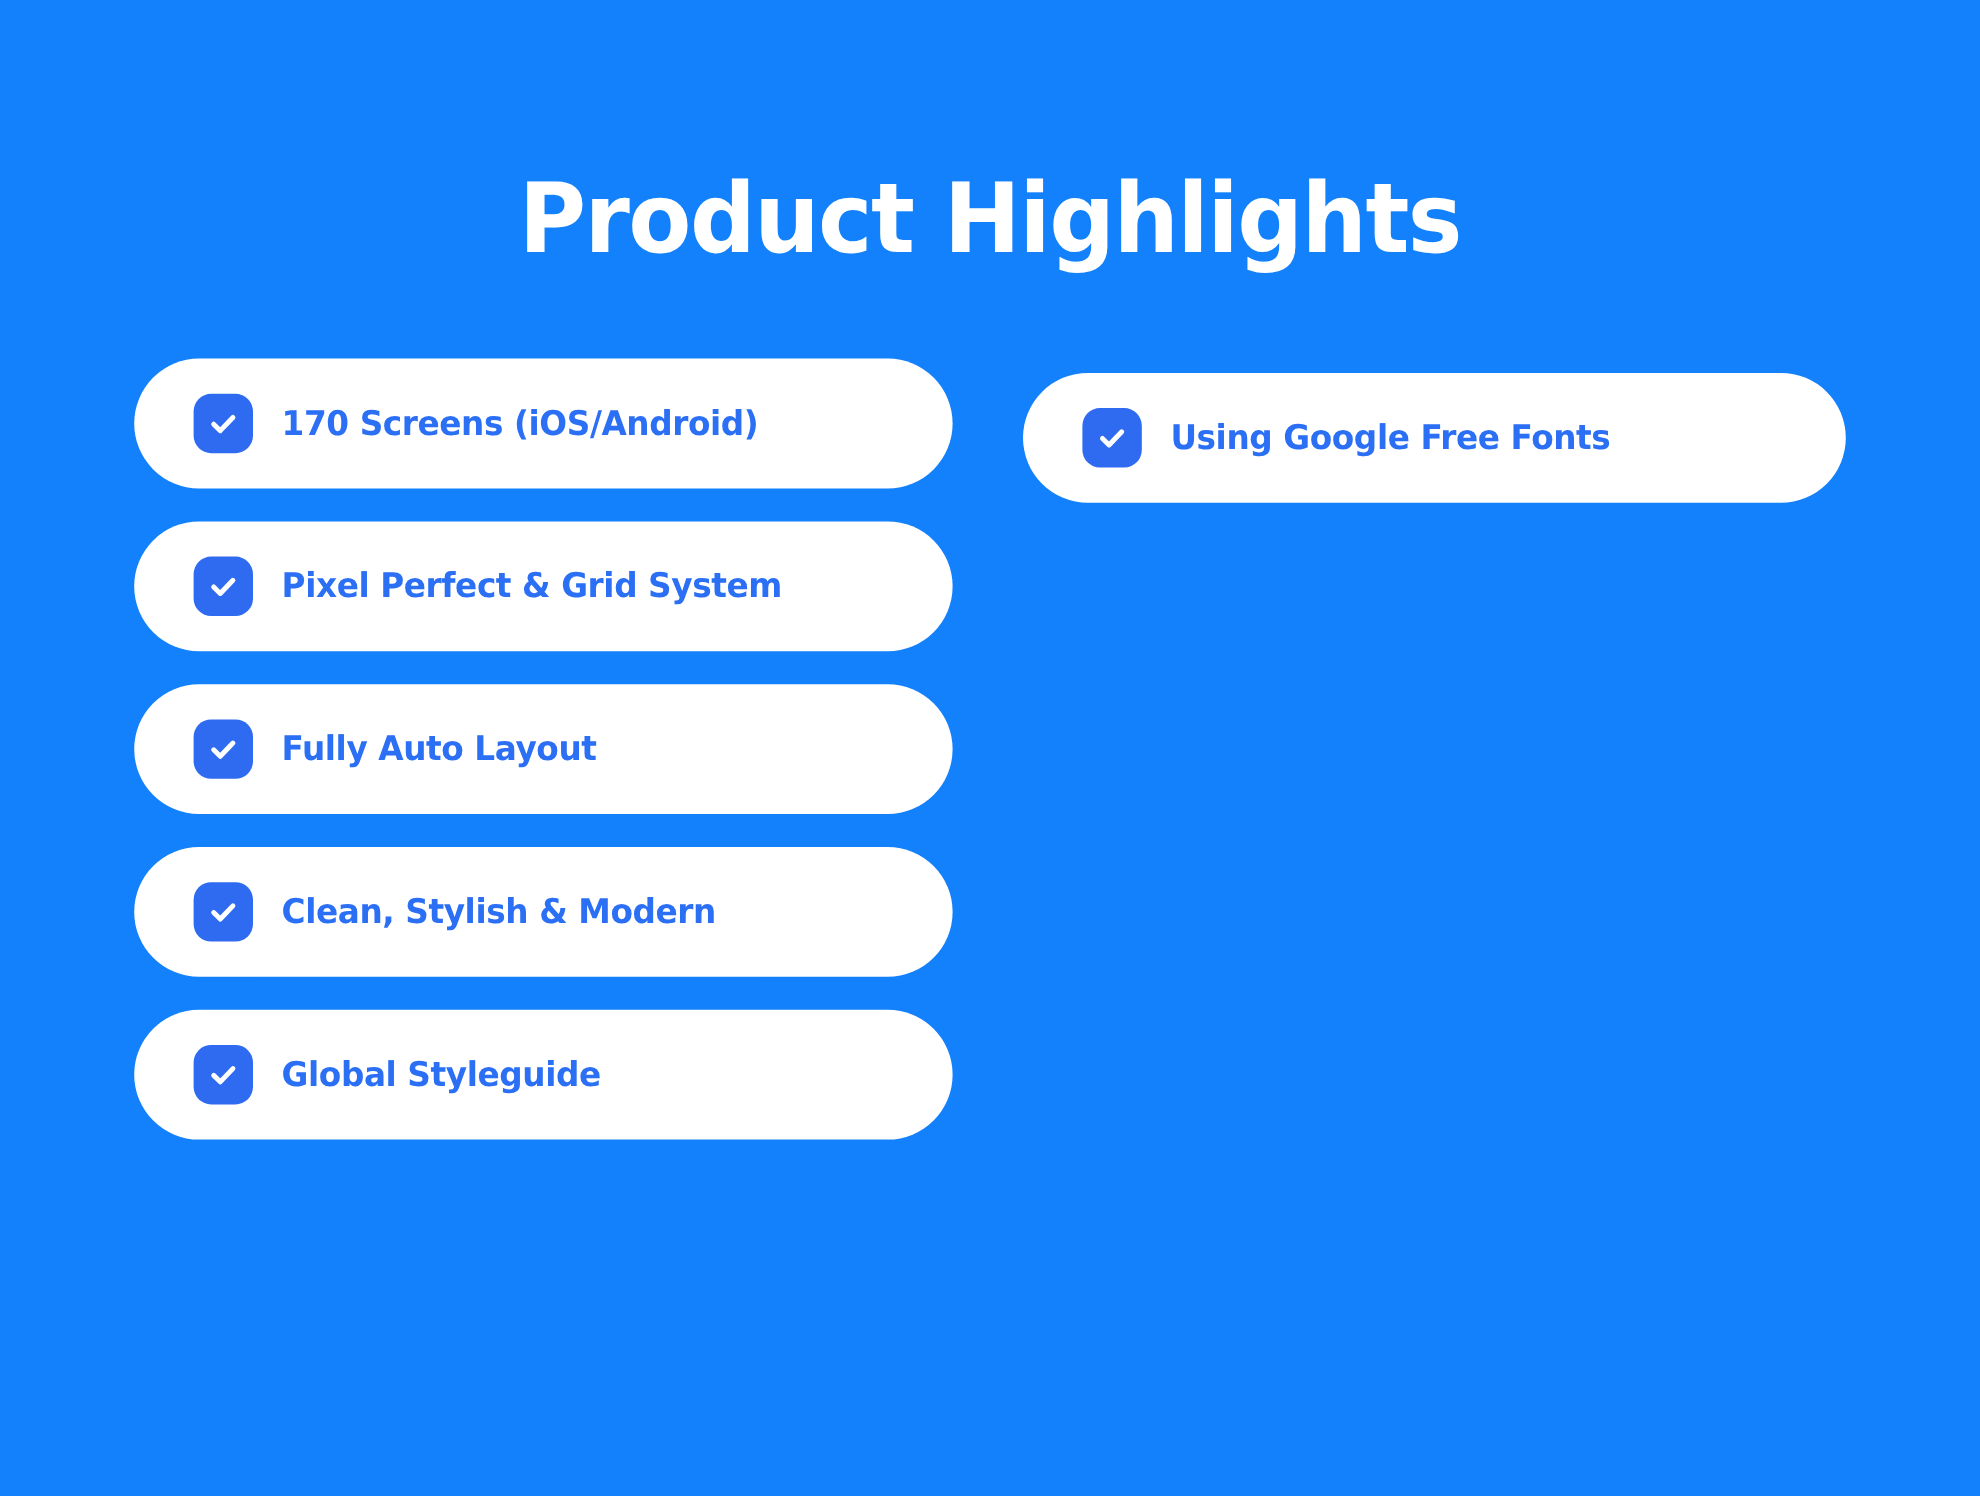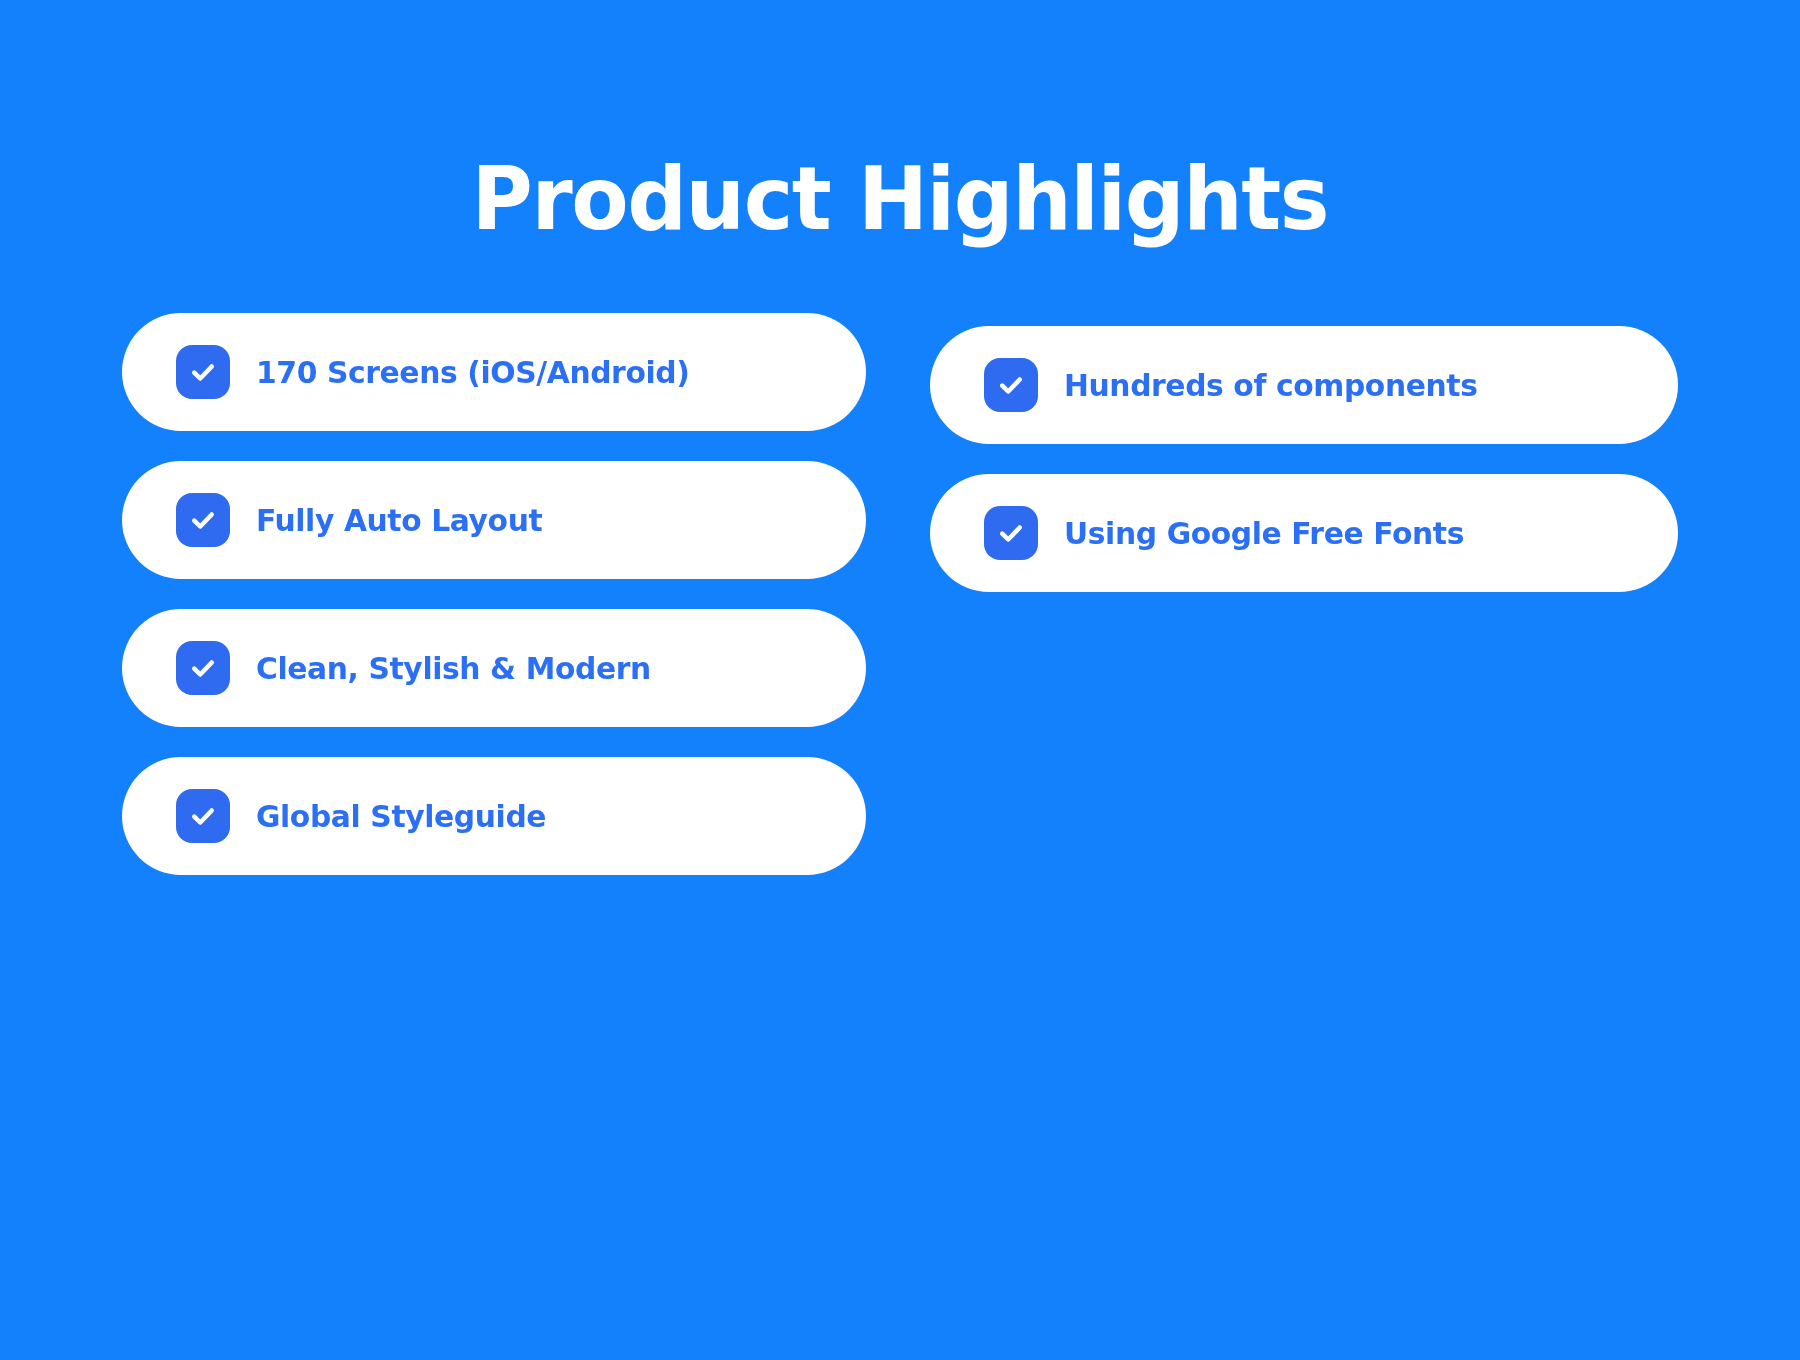--- a/index.html
+++ b/index.html
@@ -45,21 +45,21 @@
   
   .columns {
     position: absolute;
     left: 0;
     top: 0;
     width: 1800px;
     height: 1360px;
   }
   .col {
     position: absolute;
-    top: 3px;
+    top: 16px;
   }
   .col-left  { left: 122px;  width: 744px; }
   .col-right { left: 930px;  width: 748px; }
 
   .col-left .card-stack  { padding-top: 310px; }
   .col-right .card-stack { padding-top: 323px; }
 
   .card-stack {
     display: flex;
     flex-direction: column;
@@ -126,20 +126,28 @@
         <div class="card">
           <span class="checkbox">
             <svg viewBox="0 0 24 24" fill="none" aria-hidden="true">
               <path d="M5 12.5 L9.8 17.2 L19 7.6" stroke="#ffffff" stroke-width="3.6" stroke-linecap="round" stroke-linejoin="round"></path>
             </svg>
           </span>
           <span class="card-label">170 Screens (iOS/Android)</span>
         </div>
 
 
+        <div class="card">
+          <span class="checkbox">
+            <svg viewBox="0 0 24 24" fill="none" aria-hidden="true">
+              <path d="M5 12.5 L9.8 17.2 L19 7.6" stroke="#ffffff" stroke-width="3.6" stroke-linecap="round" stroke-linejoin="round"></path>
+            </svg>
+          </span>
+          <span class="card-label">Pixel Perfect &amp; Grid System</span>
+        </div>
 
         <div class="card">
           <span class="checkbox">
             <svg viewBox="0 0 24 24" fill="none" aria-hidden="true">
               <path d="M5 12.5 L9.8 17.2 L19 7.6" stroke="#ffffff" stroke-width="3.6" stroke-linecap="round" stroke-linejoin="round"></path>
             </svg>
           </span>
           <span class="card-label">Fully Auto Layout</span>
         </div>
 
@@ -162,28 +170,20 @@
         </div>
 
       </div>
     </div>
 
     <div class="col col-right">
       <div class="card-stack">
 
 
 
-        <div class="card">
-          <span class="checkbox">
-            <svg viewBox="0 0 24 24" fill="none" aria-hidden="true">
-              <path d="M5 12.5 L9.8 17.2 L19 7.6" stroke="#ffffff" stroke-width="3.6" stroke-linecap="round" stroke-linejoin="round"></path>
-            </svg>
-          </span>
-          <span class="card-label">Hundreds of components</span>
-        </div>
 
 
         <div class="card">
           <span class="checkbox">
             <svg viewBox="0 0 24 24" fill="none" aria-hidden="true">
               <path d="M5 12.5 L9.8 17.2 L19 7.6" stroke="#ffffff" stroke-width="3.6" stroke-linecap="round" stroke-linejoin="round"></path>
             </svg>
           </span>
           <span class="card-label">Using Google Free Fonts</span>
         </div>

